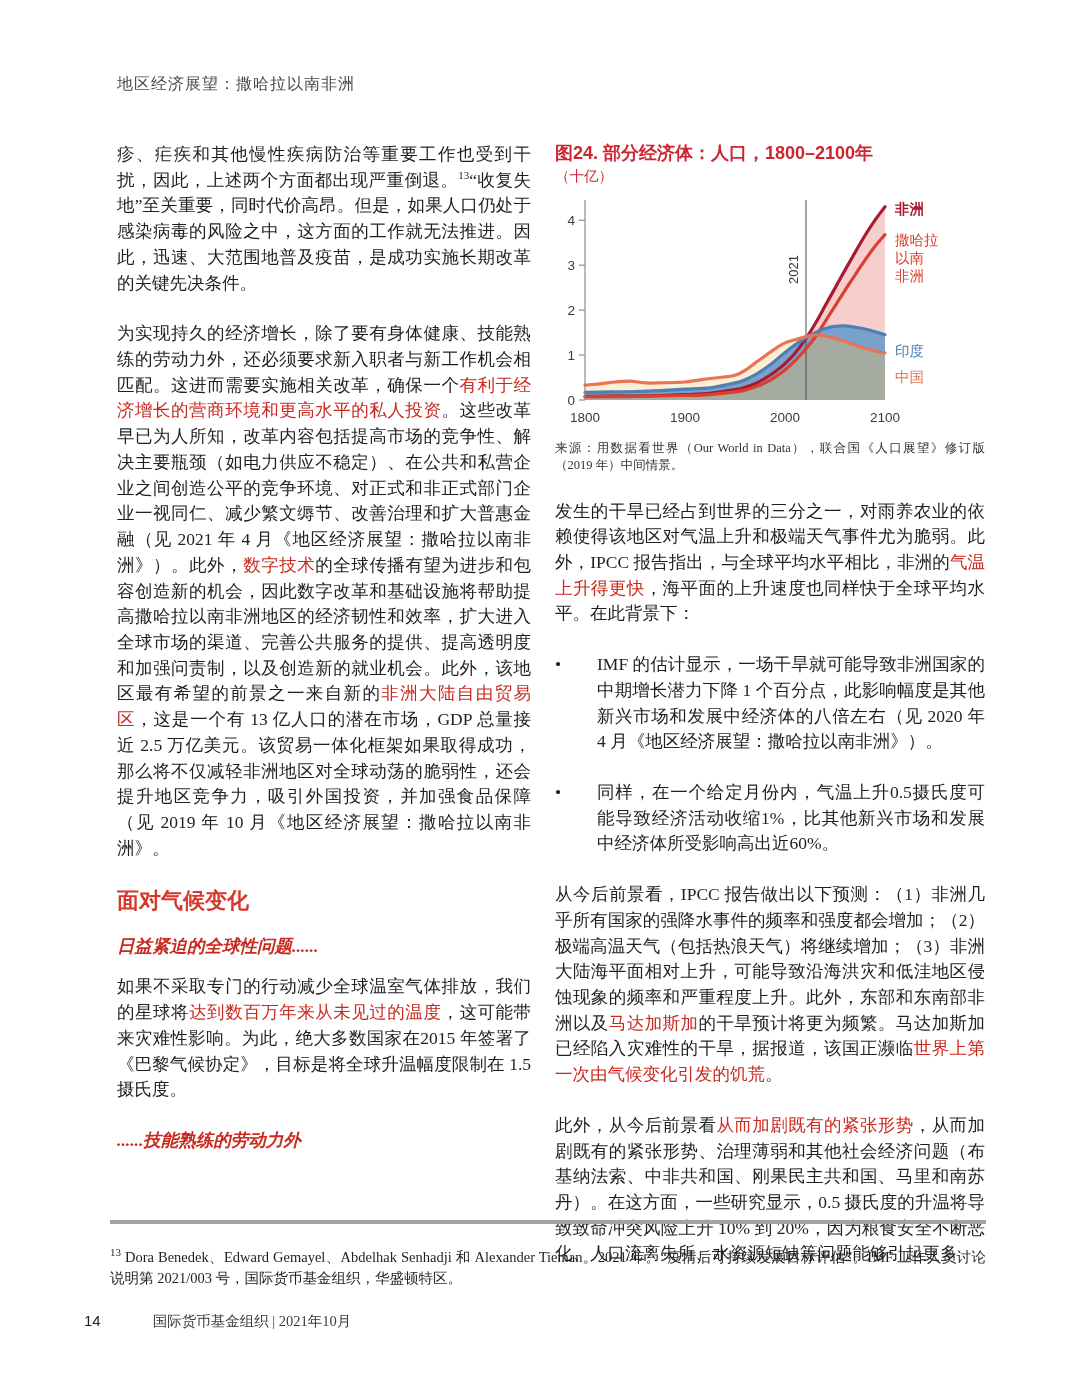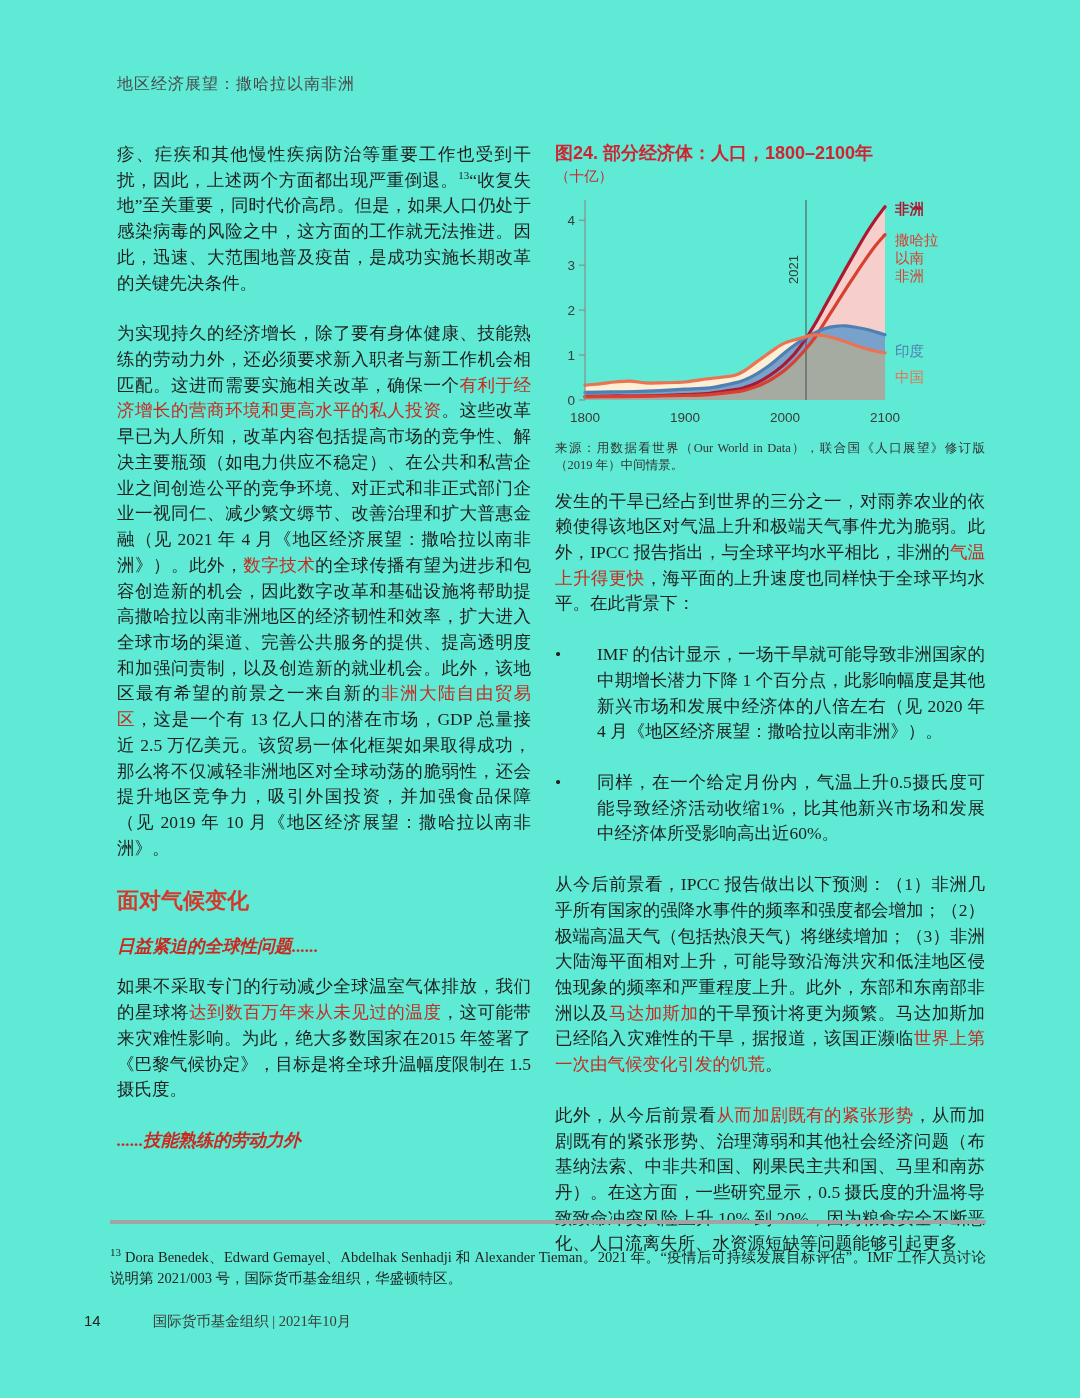--- a/index.html
+++ b/index.html
@@ -1,28 +1,28 @@
 <!DOCTYPE html>
 <html><head>
 <meta charset="utf-8">
 <style>
   html,body{margin:0;padding:0;background:#e8e8e8;}
-  #page{position:relative;width:1080px;height:1398px;background:#5eead4;margin:0 auto;overflow:hidden;
+  #page{position:relative;width:1080px;height:1398px;background:#ffffff;margin:0 auto;overflow:hidden;
         font-family:"Liberation Serif","DejaVu Serif",serif;color:#1f1f1f;}
   #header{position:absolute;left:117px;top:74px;font-size:16px;color:#4a4a4a;letter-spacing:1px;}
   #columns{position:absolute;left:117px;top:142px;width:868px;display:flex;gap:24px;}
   .col-left{width:414px;}
   .col-right{width:430px;}
   .para{font-size:17.5px;line-height:1.47;text-align:justify;margin:0 0 25px 0;}
   .red{color:#c9291f;}
   .sup{font-size:11px;vertical-align:super;line-height:0;}
   .section-heading{font-family:"Liberation Sans","DejaVu Sans",sans-serif;font-size:22px;font-weight:bold;
         color:#d5382b;margin:4px 0 18px 0;}
   .sub-heading{font-size:17.5px;font-weight:bold;font-style:italic;color:#c9291f;margin:4px 0 16px 0;}
-  .figure{margin-bottom:14px;}
+  .figure{margin-bottom:24px;}
   .fig-title{font-family:"Liberation Sans","DejaVu Sans",sans-serif;font-weight:bold;font-size:18px;
         color:#ce2431;line-height:1.25;}
   .fig-unit{font-size:14.5px;color:#ce2431;margin:2px 0 6px 0;}
   .fig-source{font-size:12.5px;color:#333;line-height:1.4;margin-top:4px;text-align:justify;}
   .bullet-item{display:flex;margin:0 0 25px 0;}
   .bullet-marker{width:42px;flex:none;font-size:17.5px;line-height:1.47;}
   .bullet-text{flex:1;font-size:17.5px;line-height:1.47;text-align:justify;}
   #footnotes{position:absolute;left:110px;top:1220px;width:876px;border-top:4px solid #a3a3a3;padding-top:8px;}
   .footnote{font-size:14.5px;line-height:1.5;text-align:justify;margin-bottom:4px;}
   #footer{position:absolute;left:84px;top:1312px;display:flex;gap:52px;align-items:baseline;}

